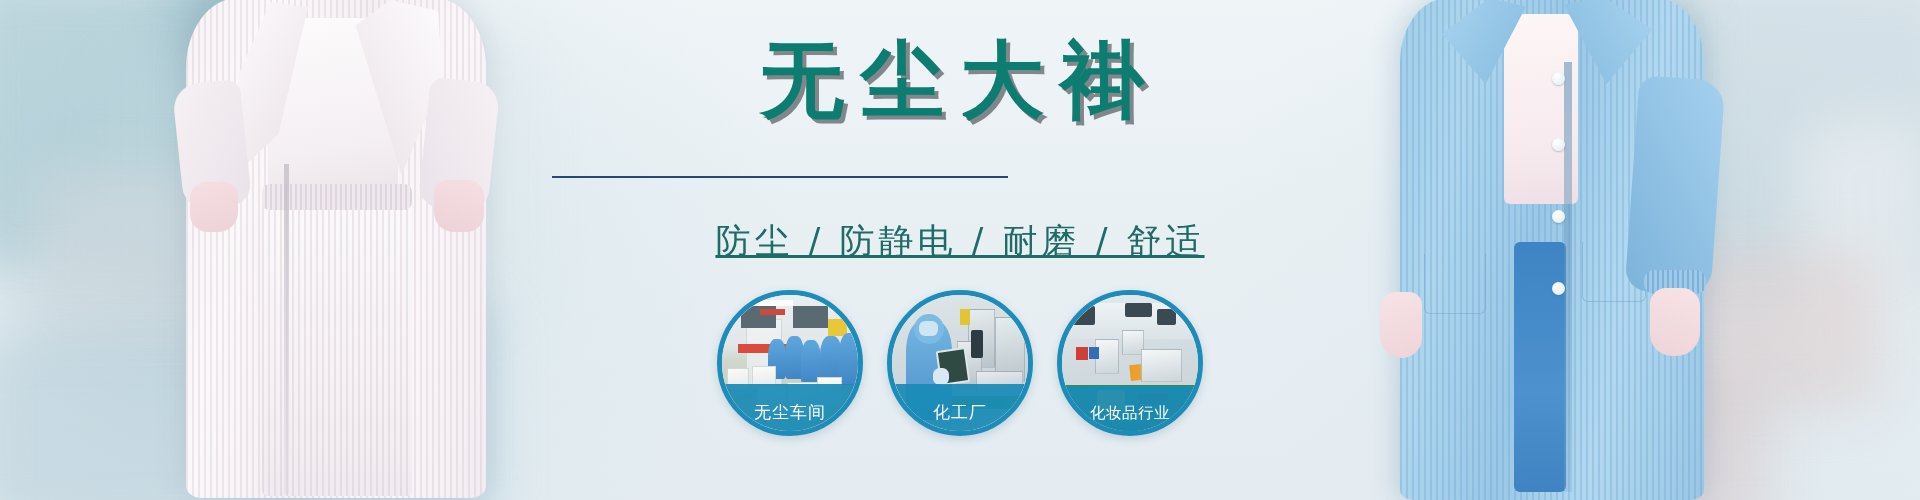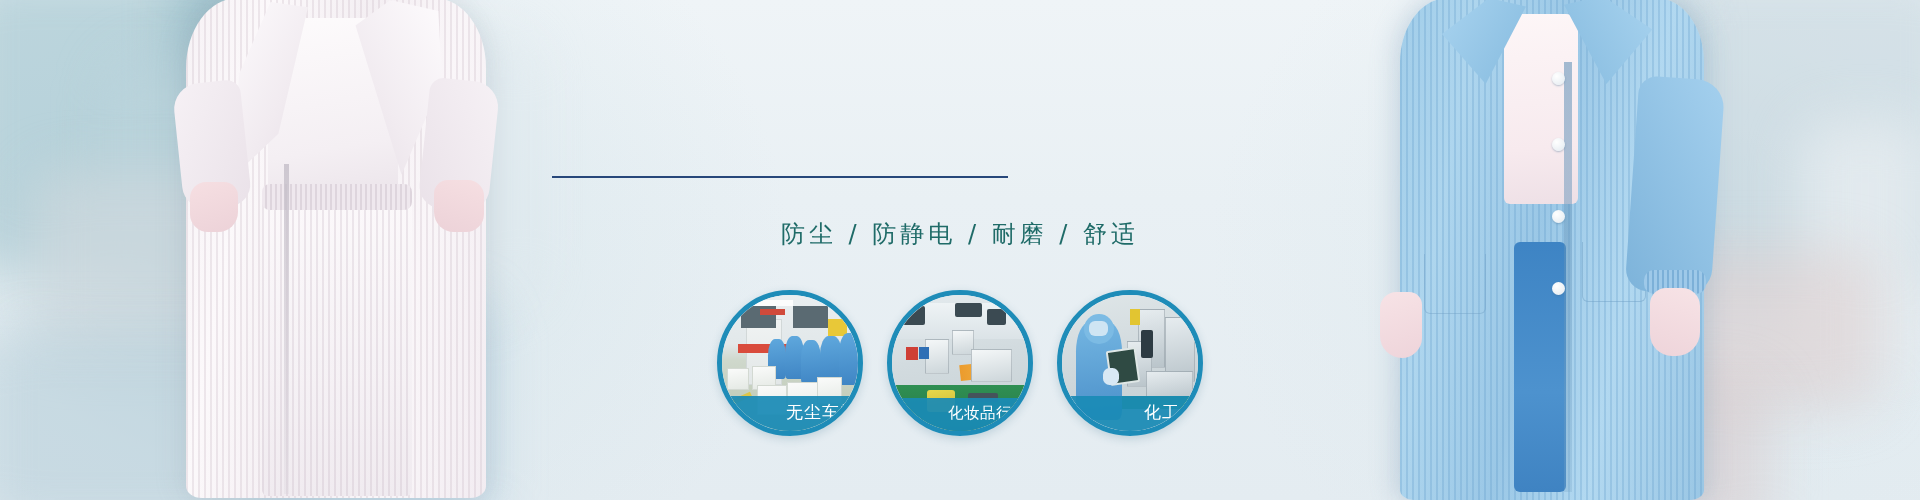--- a/index.html
+++ b/index.html
@@ -207,23 +207,24 @@
 
   .sub-en {
     position:absolute; left:0; top:182px; width:100%;
     font-size:23px; font-weight:normal; letter-spacing:.2px;
     color:#2b2b2b;
     font-family:"Liberation Sans",sans-serif;
   }
 
   .sub-cn {
     position:absolute; left:0; top:218px; width:100%;
-    font-size:24px; letter-spacing:4px;
+    font-size:35px; letter-spacing:4px;
     color:#1f6b68;
     font-family:"DejaVu Sans","Liberation Sans",sans-serif;
+    text-decoration:underline;
   }
 
   
   .badges {
     position:absolute; left:0; top:290px; width:100%;
     display:flex; justify-content:center; align-items:flex-start; gap:24px;
   }
   .badge {
     position:relative; width:146px; height:146px;
     border-radius:50%;
@@ -307,26 +308,26 @@
     background:linear-gradient(180deg,#2f8f52,#27774a); }
   .ph3 .meter { position:absolute; left:26%; top:70%; width:20%; height:16%;
     background:linear-gradient(170deg,#e8d84a,#cbb93a); border-radius:3px; }
   .ph3 .red { position:absolute; left:10%; top:38%; width:9%; height:10%; background:#cf3f36; }
   .ph3 .blue { position:absolute; left:20%; top:38%; width:7%; height:9%; background:#2f6fb5; }
   .ph3 .tool { position:absolute; left:56%; top:72%; width:22%; height:7%;
     background:#45535b; border-radius:2px; }
 
   .badge-label {
     position:absolute; left:0; bottom:0; width:100%;
-    padding:7px 0 9px;
+    padding:19px 0 9px;
     background:rgba(26,139,182,.93);
     color:#ffffff;
     font-size:17px; letter-spacing:1px; line-height:1.1;
     font-family:"DejaVu Sans","Liberation Sans",sans-serif;
-    text-align:right;
+    text-align:center;
   }
   .badge-label.small { font-size:15.5px; letter-spacing:.5px; }
 </style>
 </head>
 <body>
 
 <div class="banner">
 
   <div>
     <div class="bg-blob bgl1"></div>
@@ -377,20 +378,21 @@
     <div class="mr-pocket"></div>
     <div class="mr-pocket2"></div>
     <div class="mr-sleeve-r"></div>
     <div class="mr-cuff-r"></div>
     <div class="mr-glove-r"></div>
     <div class="mr-glove-l"></div>
   </div>
 
   <div class="center">
 
+    <div class="main-title">无尘大褂</div>
 
     <div class="title-rule"></div>
 
 
     <div class="sub-cn">防尘 / 防静电 / 耐磨 / 舒适</div>
 
     <div class="badges">
 
       <div class="badge">
         <div class="badge-photo ph1">
@@ -410,51 +412,51 @@
           <div class="box bx2"></div>
           <div class="box bx3"></div>
           <div class="box bx4"></div>
           <div class="box bx5"></div>
           <div class="line"></div>
         </div>
         <div class="badge-label">无尘车间</div>
       </div>
 
       <div class="badge">
+        <div class="badge-photo ph2">
+          <div class="mach m1"></div>
+          <div class="mach m2"></div>
+          <div class="mach m3"></div>
+          <div class="mach m4"></div>
+          <div class="dark"></div>
+          <div class="yel"></div>
+          <div class="green"></div>
+          <div class="person"></div>
+          <div class="hood"></div>
+          <div class="face"></div>
+          <div class="tablet"></div>
+          <div class="hand"></div>
+        </div>
+        <div class="badge-label">化工厂</div>
+      </div>
+
+      <div class="badge">
         <div class="badge-photo ph3">
           <div class="shelf"></div>
           <div class="mon mo1"></div>
           <div class="mon mo2"></div>
           <div class="mon mo3"></div>
           <div class="bx3 box"></div>
           <div class="bx1 box"></div>
           <div class="orange"></div>
           <div class="bx2 box"></div>
           <div class="red"></div>
           <div class="blue"></div>
           <div class="greenmat"></div>
           <div class="meter"></div>
           <div class="tool"></div>
         </div>
         <div class="badge-label small">化妆品行业</div>
       </div>
 
-      <div class="badge">
-        <div class="badge-photo ph2">
-          <div class="mach m1"></div>
-          <div class="mach m2"></div>
-          <div class="mach m3"></div>
-          <div class="mach m4"></div>
-          <div class="dark"></div>
-          <div class="yel"></div>
-          <div class="green"></div>
-          <div class="person"></div>
-          <div class="hood"></div>
-          <div class="face"></div>
-          <div class="tablet"></div>
-          <div class="hand"></div>
-        </div>
-        <div class="badge-label">化工厂</div>
-      </div>
-
     </div>
   </div>
 </div>
 
 </body></html>

